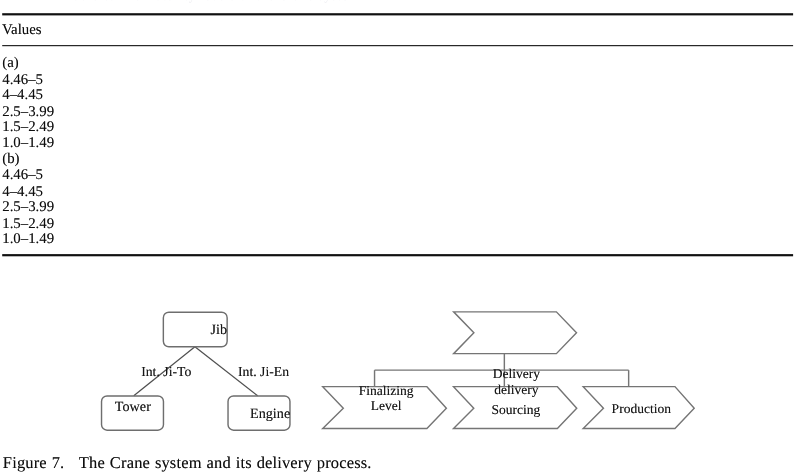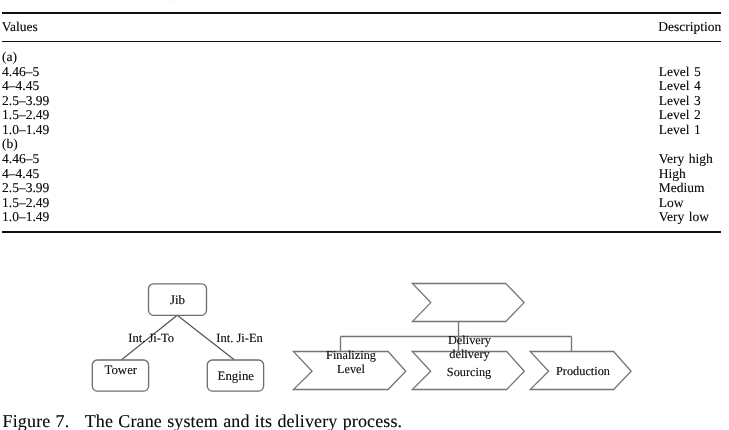--- a/index.html
+++ b/index.html
@@ -29,26 +29,26 @@
 
   .col{position:absolute;font-size:13.5px;line-height:14.55px;color:#0e0e0e;
        text-shadow:0 0 0.35px rgba(0,0,0,.45);}
   .trow{height:14.55px;white-space:nowrap;}
   .col-values{left:2px;top:50.2px;}
   .col-desc{left:658.8px;top:50.2px;word-spacing:1.1px;}
 
   
   .fig{position:absolute;left:0;top:0;width:729px;height:430px;}
   .figsvg{position:absolute;left:0;top:0;}
-  .caption{position:absolute;left:2.6px;top:414.9px;font-size:18px;line-height:13px;color:#0e0e0e;white-space:pre;letter-spacing:0.13px;word-spacing:0.6px;text-shadow:0 0 0.35px rgba(0,0,0,.45);}
+  .caption{position:absolute;left:2.6px;top:414.9px;font-size:15px;line-height:13px;color:#0e0e0e;white-space:pre;letter-spacing:0.13px;word-spacing:0.6px;text-shadow:0 0 0.35px rgba(0,0,0,.45);}
 
   .nlab{position:absolute;font-size:12.9px;line-height:13px;color:#171717;text-align:center;white-space:nowrap;text-shadow:0 0 0.35px rgba(0,0,0,.5);}
-  .nlab-jib{left:148.5px;top:294.2px;width:58px;}
+  .nlab-jib{left:148.5px;top:294.2px;width:58px;text-align:right;}
   .nlab-tower{left:92.8px;top:364px;width:56px;}
-  .nlab-engine{left:207.8px;top:370.3px;width:56px;}
+  .nlab-engine{left:207.8px;top:370.3px;width:56px;text-align:right;}
 
   .elab{position:absolute;font-size:12.5px;line-height:12.5px;color:#171717;white-space:nowrap;text-shadow:0 0 0.35px rgba(0,0,0,.5);}
   .elab-left{left:93.3px;top:331.5px;margin-left:35px;}
   .elab-right{left:216.3px;top:331.5px;}
 
   .clab{position:absolute;font-size:12.3px;line-height:14.2px;color:#171717;text-align:center;white-space:nowrap;text-shadow:0 0 0.35px rgba(0,0,0,.5);}
   .clab-root{left:430.5px;top:288.5px;width:78px;margin-top:44px;}
   .clab-s1{left:313px;top:348px;width:76px;}
   .clab-s2{left:430.5px;top:364.5px;width:77px;}
   .clab-s3{left:550px;top:364px;width:66px;}
@@ -58,49 +58,34 @@
 
 <div class="page">
 
   <div class="toprun">Table 6.   The maturity levels of the Crane system</div>
 
   <div class="rule rule-top"></div>
   <div class="rule rule-mid"></div>
   <div class="rule rule-bot"></div>
 
   <div class="th th-values">Values</div>
-  <div class="th th-desc">Description</div>
 
   <div class="col col-values">
     <div class="trow">(a)</div>
     <div class="trow">4.46–5</div>
     <div class="trow">4–4.45</div>
     <div class="trow">2.5–3.99</div>
     <div class="trow">1.5–2.49</div>
     <div class="trow">1.0–1.49</div>
     <div class="trow">(b)</div>
     <div class="trow">4.46–5</div>
     <div class="trow">4–4.45</div>
     <div class="trow">2.5–3.99</div>
     <div class="trow">1.5–2.49</div>
     <div class="trow">1.0–1.49</div>
-  </div>
-  <div class="col col-desc">
-    <div class="trow">&nbsp;</div>
-    <div class="trow">Level 5</div>
-    <div class="trow">Level 4</div>
-    <div class="trow">Level 3</div>
-    <div class="trow">Level 2</div>
-    <div class="trow">Level 1</div>
-    <div class="trow">&nbsp;</div>
-    <div class="trow">Very high</div>
-    <div class="trow">High</div>
-    <div class="trow">Medium</div>
-    <div class="trow">Low</div>
-    <div class="trow">Very low</div>
   </div>
 
   <div class="fig">
     <svg class="figsvg" width="729" height="430" viewBox="0 0 729 430">
       <g fill="none" stroke-width="1.15" stroke="#4f4f4f">
 
         <path d="M177.2 315.2 L121.6 359.8"></path>
         <path d="M177.2 315.2 L234.2 359.8"></path>
       </g>
       <g fill="none" stroke-width="1.3" stroke="#6e6e6e">

